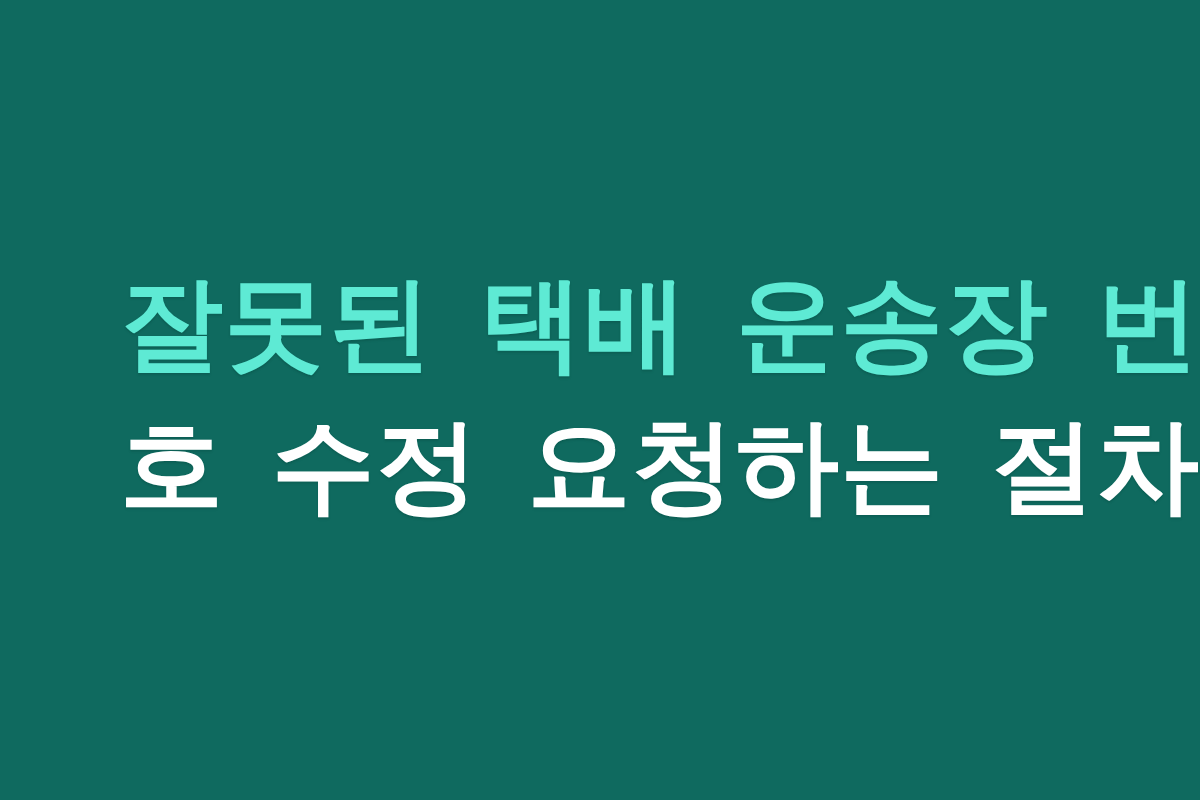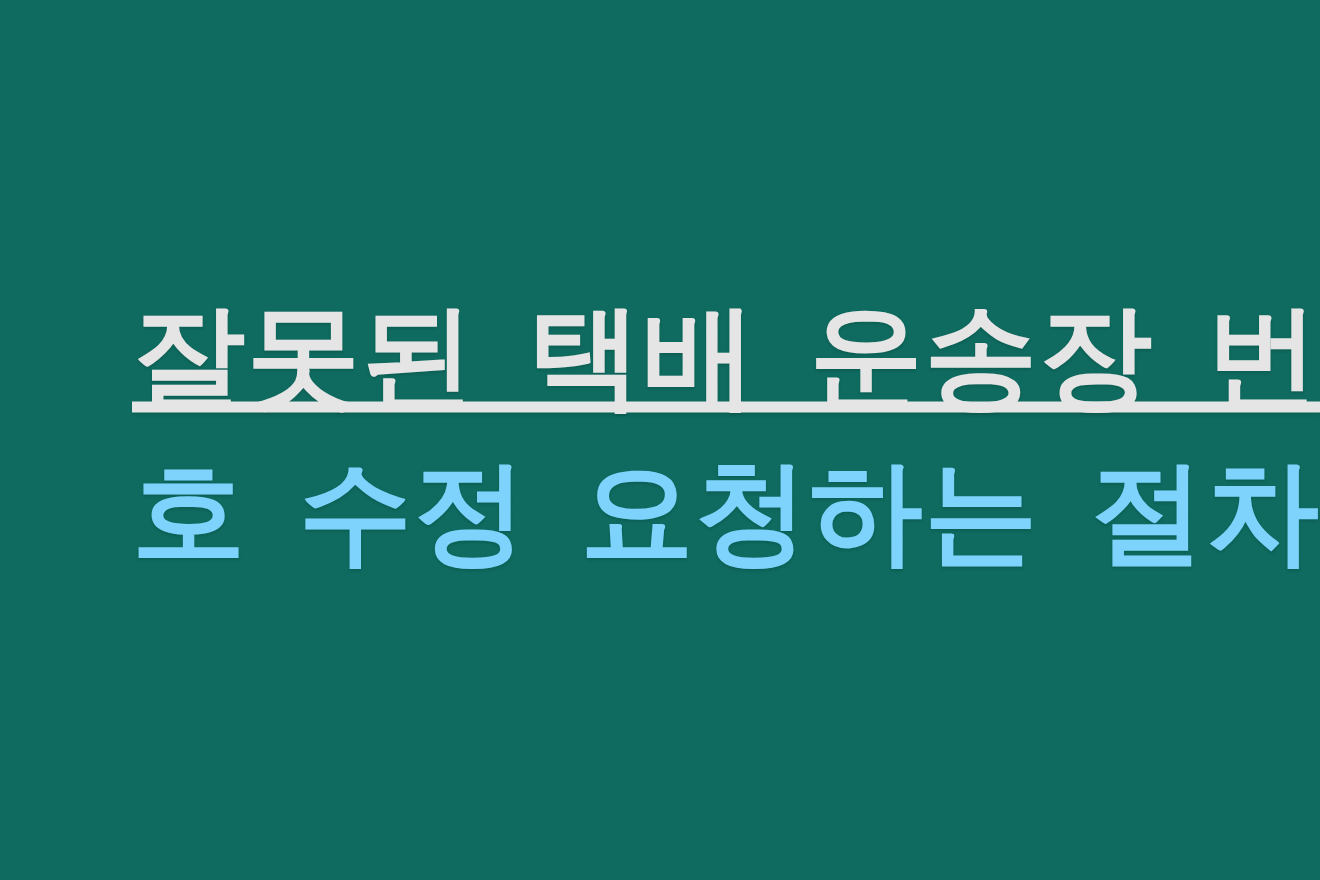--- a/index.html
+++ b/index.html
@@ -48,17 +48,17 @@
       0 0 1px rgba(15, 106, 95, 0.55),
       0 2px 2px rgba(10, 72, 64, 0.30);
   }
 </style>
 </head>
 <body>
 
 <div id="banner" style="background: rgb(15, 106, 95);">
 
   <div id="headline-block">
-    <span class="headline-line" style="color: #e5e5e5; text-decoration: underline;">잘못된 택배 운송장 번</span>
-    <span class="headline-line" style="color: #7dd3fc;">호 수정 요청하는 절차</span>
+    <span class="headline-line" style="color: #5eead4;">잘못된 택배 운송장 번</span>
+    <span class="headline-line" style="color: #ffffff;">호 수정 요청하는 절차</span>
   </div>
 
 </div>
 
 </body></html>

